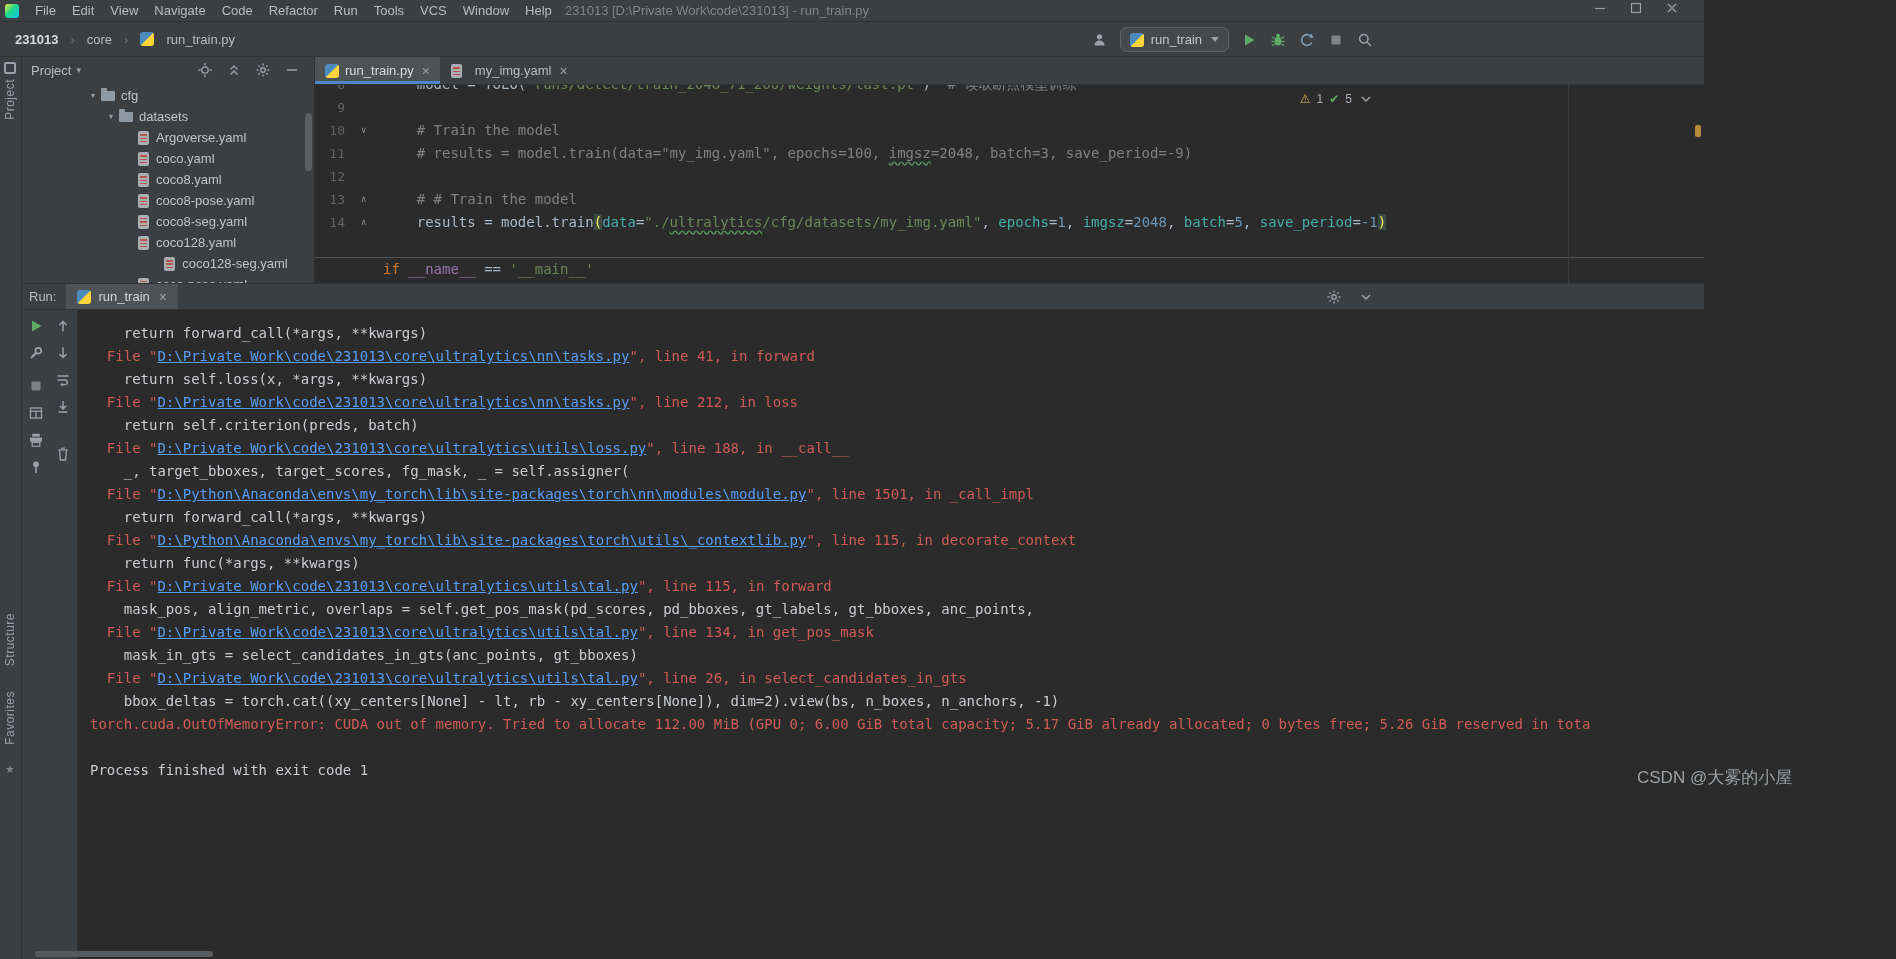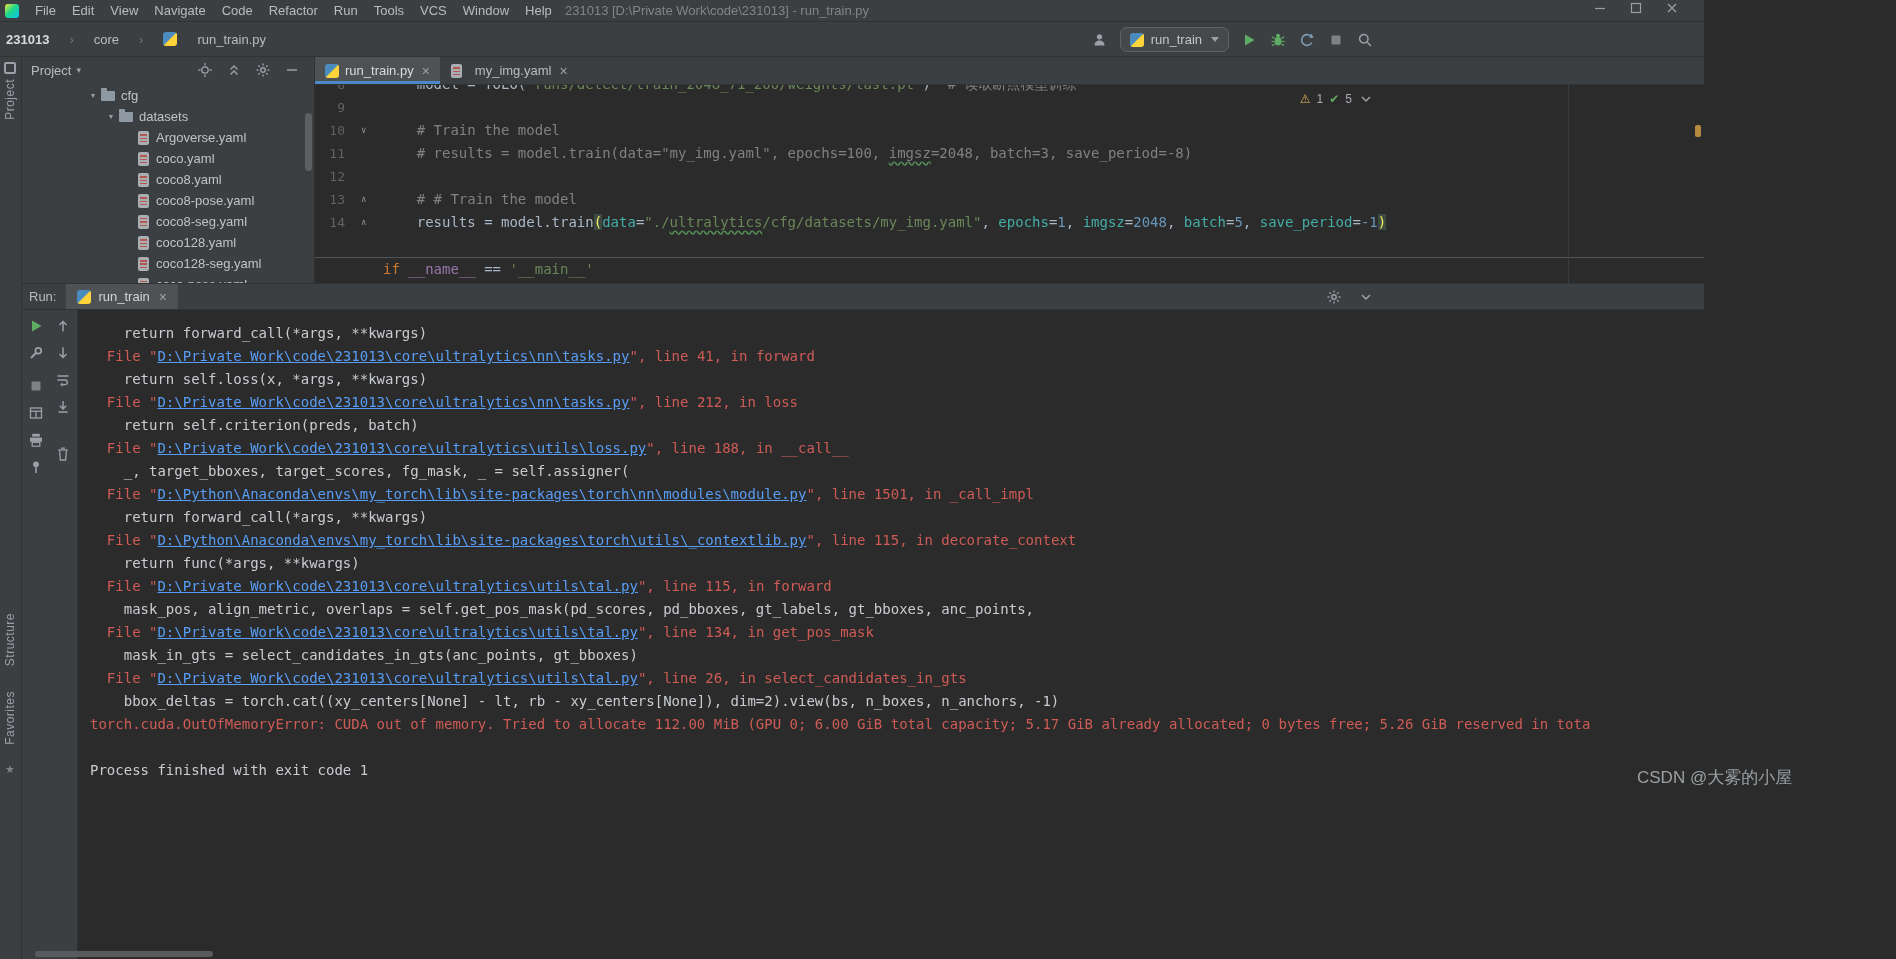--- a/index.html
+++ b/index.html
@@ -14,21 +14,21 @@
           background: linear-gradient(135deg, #f5e43d 0%, #21d789 45%, #07c3f2 100%); }
   .menus { display: flex; }
   .menu-item { padding: 0 8px; font-size: 13px; line-height: 22px; color: #bbbbbb; }
   .window-title { position: absolute; left: 565px; top: 0; line-height: 22px; font-size: 13px; color: #848484; }
   .win-controls { position: absolute; right: 24px; top: 0; display: flex; gap: 20px; }
   .wc { width: 30px; height: 22px; display: flex; align-items: center; justify-content: center; }
 
   
   .navbar { height: 35px; background: #3c3f41; border-bottom: 1px solid #323232;
             display: flex; align-items: center; position: relative; flex: none; }
-  .breadcrumbs { display: flex; align-items: center; gap: 20px; padding-left: 6px; font-size: 13px; }
+  .breadcrumbs { display: flex; align-items: center; gap: 12px; padding-left: 15px; font-size: 13px; }
   .bc-item { color: #bbbbbb; }
   .bc-root { color: #dadada; font-weight: bold; }
   .bc-sep { color: #6f7377; }
   .nav-right { position: absolute; right: 331px; top: 0; height: 35px; display: flex; align-items: center; gap: 12px; }
   .nav-pre { display: flex; gap: 10px; }
   .run-combo { display: flex; align-items: center; gap: 7px; height: 25px; padding: 0 9px;
                background: #45494c; border: 1px solid #5f6365; border-radius: 7px;
                font-size: 13px; color: #c3c6c9; }
   .combo-caret { width: 0; height: 0; border-left: 4px solid transparent; border-right: 4px solid transparent;
                  border-top: 5px solid #9da0a8; margin-left: 2px; }
@@ -328,21 +328,21 @@
               <div class="row" style="padding-left: 99px;">
                 <span class="tree-caret"></span>
                 <span class="tree-icon-yaml"></span>
                 <span class="tree-label">coco8-seg.yaml</span>
               </div>
               <div class="row" style="padding-left: 99px;">
                 <span class="tree-caret"></span>
                 <span class="tree-icon-yaml"></span>
                 <span class="tree-label">coco128.yaml</span>
               </div>
-              <div class="row" style="padding-left: 99px;">
+              <div class="row" style="padding-left: 99px; justify-content: center;">
                 <span class="tree-caret"></span>
                 <span class="tree-icon-yaml"></span>
                 <span class="tree-label">coco128-seg.yaml</span>
               </div>
               <div class="row" style="padding-left: 99px;">
                 <span class="tree-caret"></span>
                 <span class="tree-icon-yaml"></span>
                 <span class="tree-label">coco-pose.yaml</span>
               </div>
             </div>
@@ -371,21 +371,21 @@
                 <div class="code-line">
                   <span class="gutter"><span class="lnum">9</span></span>
                   <span class="ctext"></span>
                 </div>
                 <div class="code-line">
                   <span class="gutter"><span class="lnum">10</span><span class="fold">∨</span></span>
                   <span class="ctext"><span class="c-comment">    # Train the model</span></span>
                 </div>
                 <div class="code-line">
                   <span class="gutter"><span class="lnum">11</span></span>
-                  <span class="ctext"><span class="c-comment">    # results = model.train(data="my_img.yaml", epochs=100, </span><span class="c-comment_typo">imgsz</span><span class="c-comment">=2048, batch=3, save_period=-8)</span></span>
+                  <span class="ctext"><span class="c-comment">    # results = model.train(data="my_img.yaml", epochs=100, </span><span class="c-comment_typo">imgsz</span><span class="c-comment">=2048, batch=3, save_period=-9)</span></span>
                 </div>
                 <div class="code-line">
                   <span class="gutter"><span class="lnum">12</span></span>
                   <span class="ctext"></span>
                 </div>
                 <div class="code-line">
                   <span class="gutter"><span class="lnum">13</span><span class="fold">∧</span></span>
                   <span class="ctext"><span class="c-comment">    # # Train the model</span></span>
                 </div>
                 <div class="code-line">

